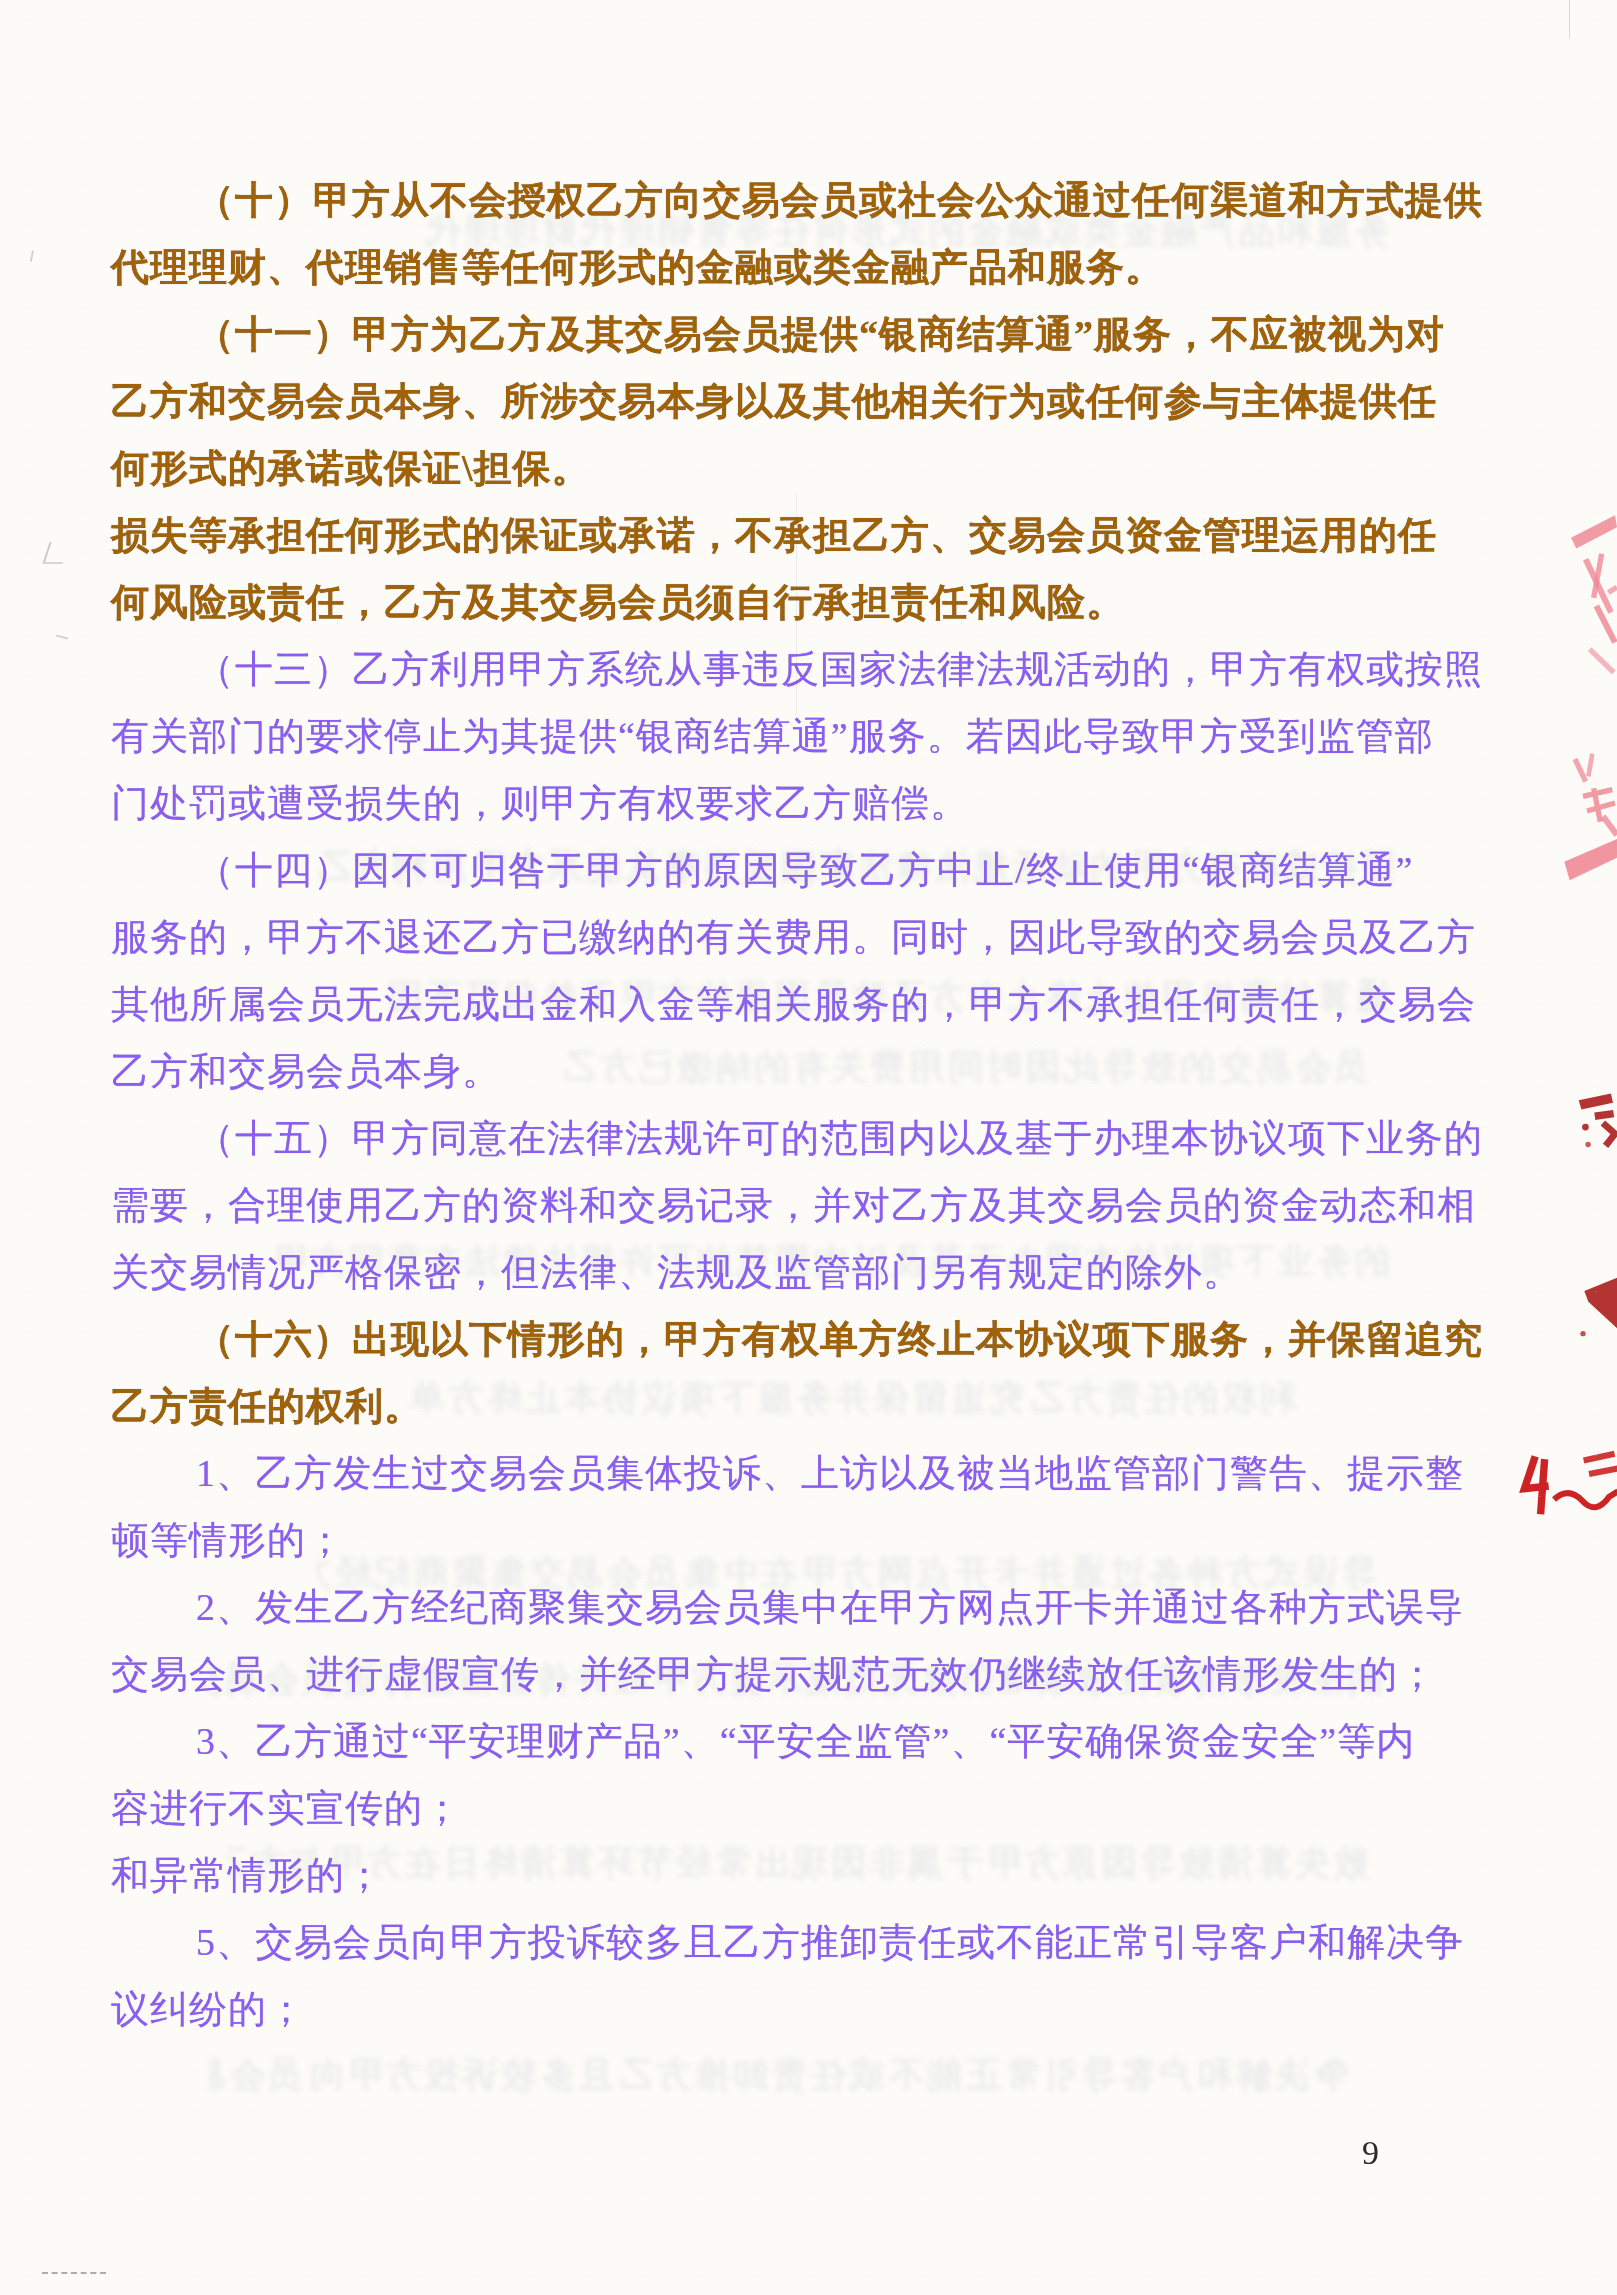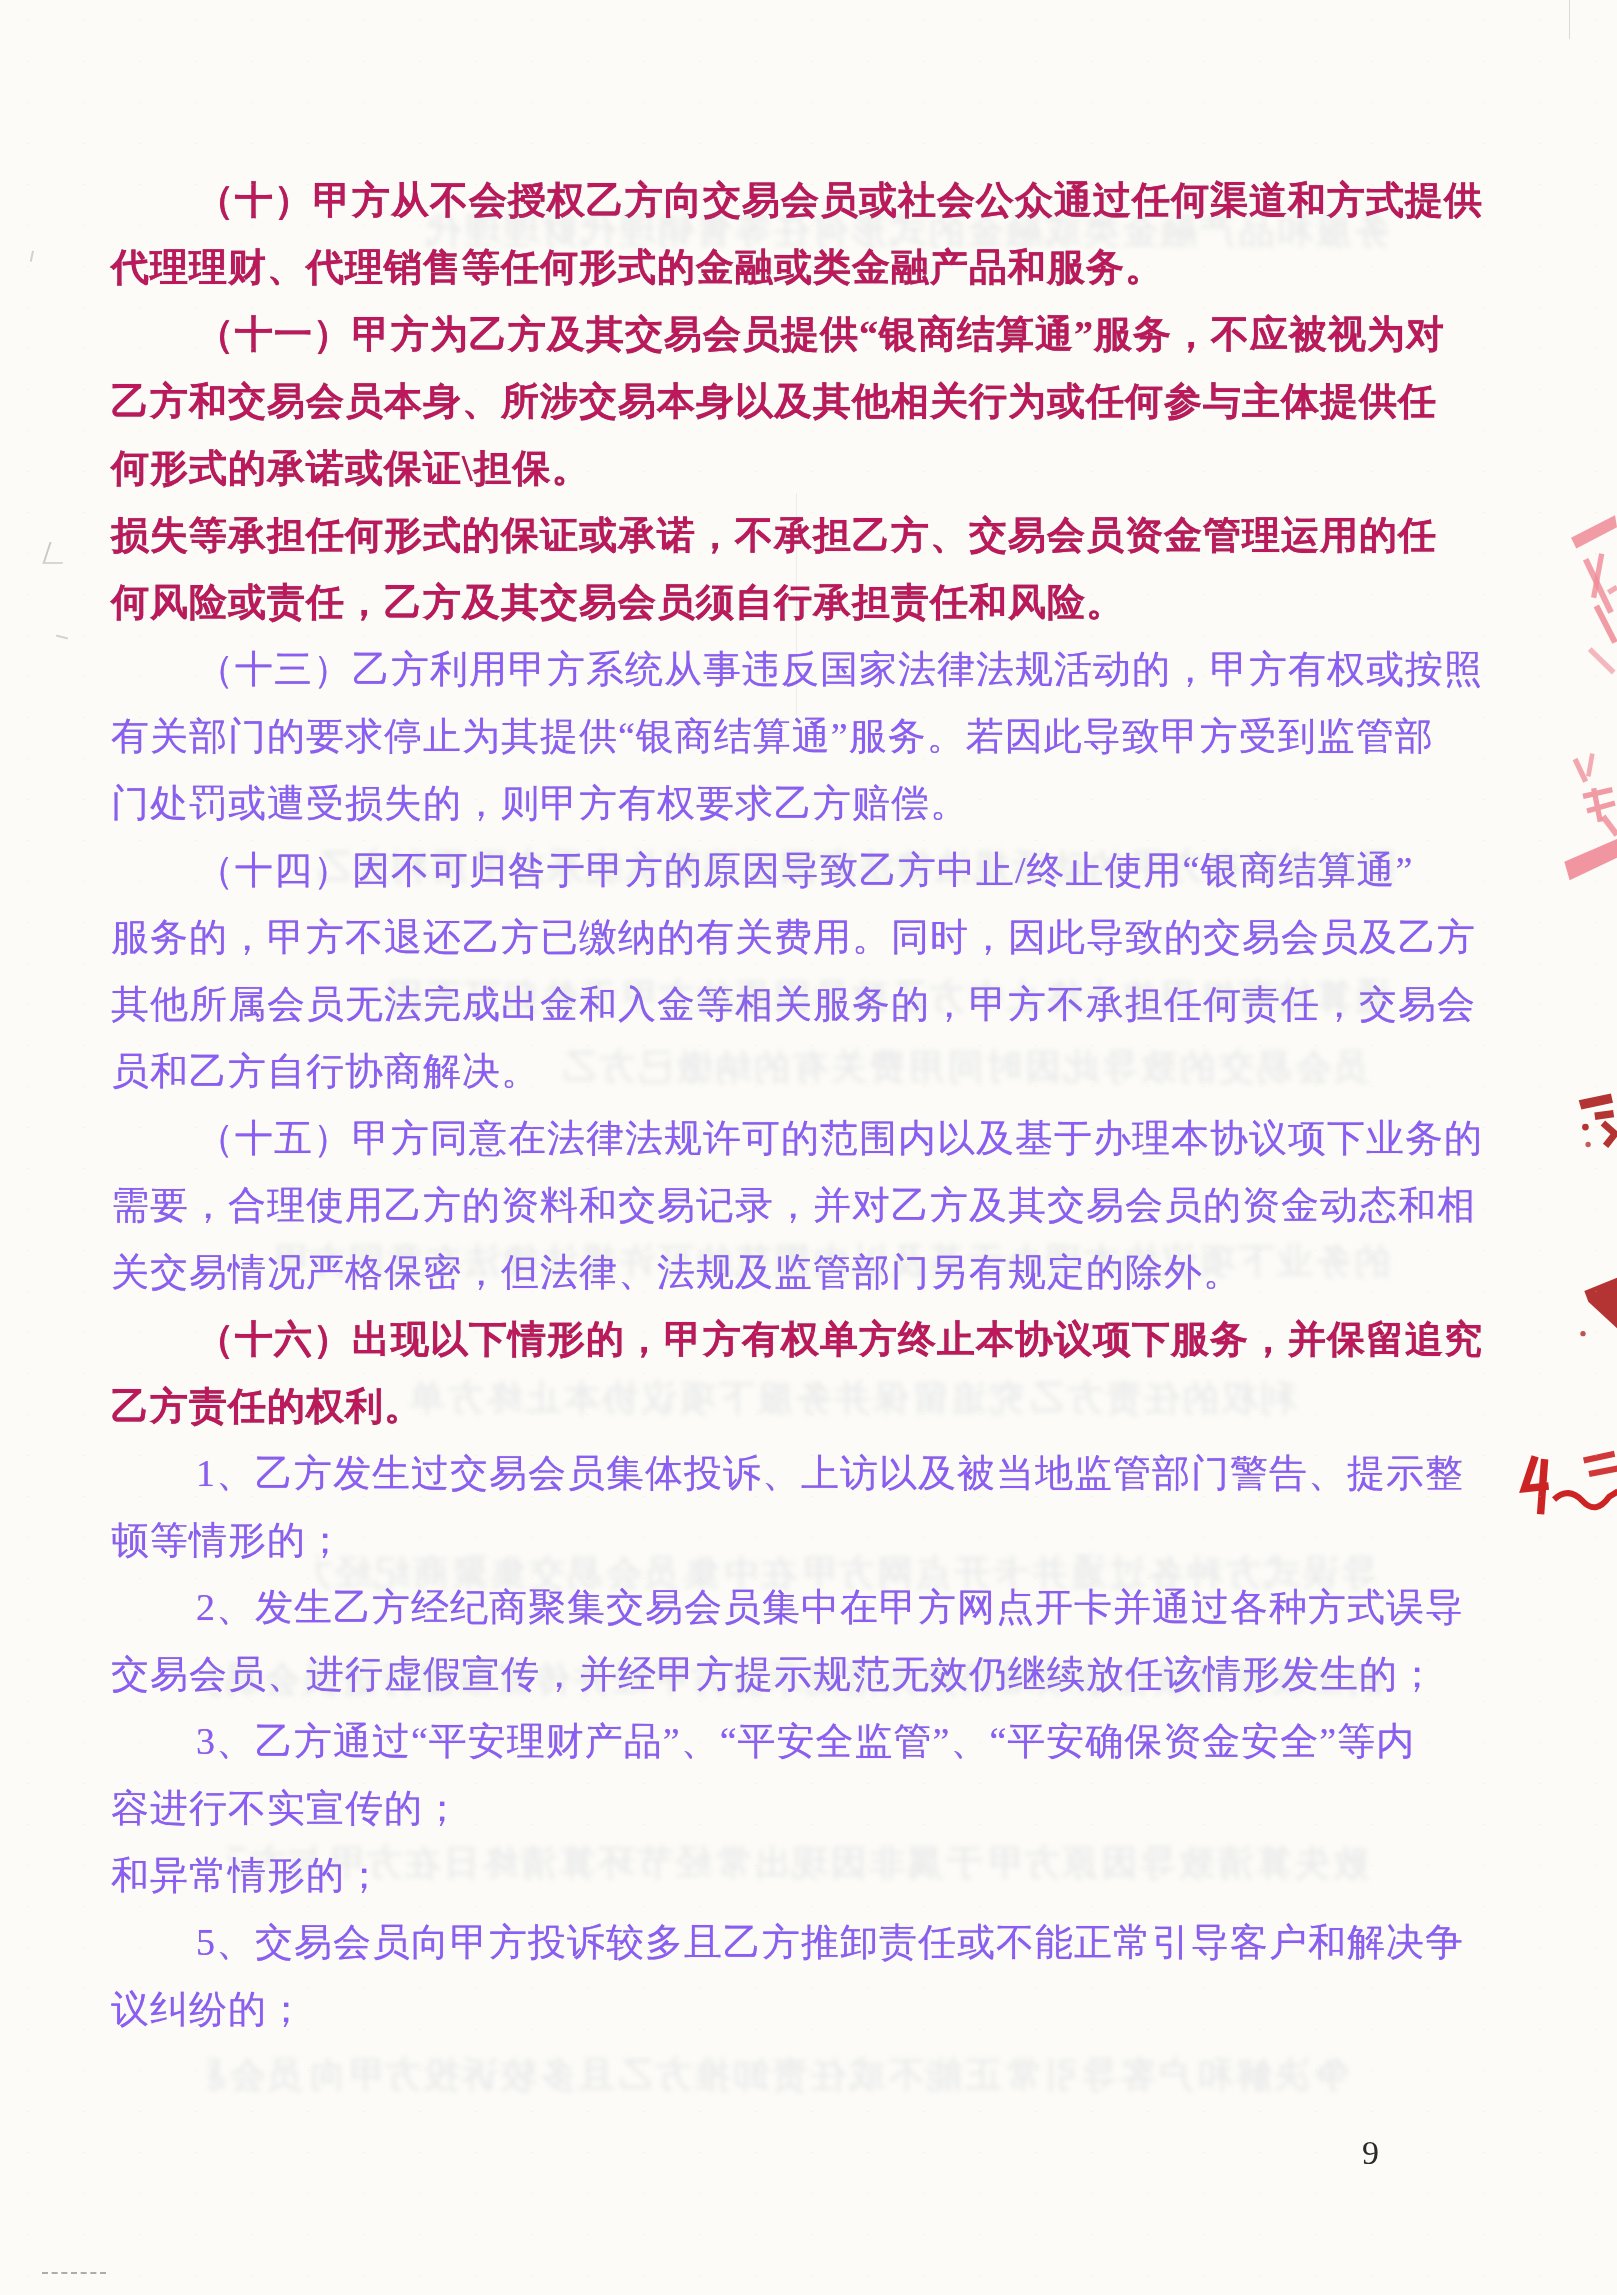--- a/index.html
+++ b/index.html
@@ -19,21 +19,21 @@
   }
   .text-block{
     position:absolute;left:111px;top:167px;width:1308px;
   }
   .line{
     height:67px;line-height:67px;
     font-size:38px;letter-spacing:1px;
     white-space:nowrap;color:#8b5cf6;
     text-shadow:0 0 0.7px rgba(0,0,0,.35);
   }
-  .line.bold{font-weight:700;color:#be185d;text-shadow:0 0 0.7px rgba(0,0,0,.6);}
+  .line.bold{font-weight:700;color:#a16207;text-shadow:0 0 0.7px rgba(0,0,0,.6);}
   .line.indent{padding-left:85px;}
   .page-number{
     position:absolute;left:1362px;top:2134px;
     font-size:34px;color:#2a2a2a;
   }
   
   .ghost{
     position:absolute;height:44px;line-height:44px;
     font-size:36px;letter-spacing:2.7px;white-space:nowrap;
     overflow:hidden;filter:blur(2.7px);opacity:.14;
@@ -66,21 +66,21 @@
       <div class="line bold">乙方和交易会员本身、所涉交易本身以及其他相关行为或任何参与主体提供任</div>
       <div class="line bold">何形式的承诺或保证\担保。</div>
       <div class="line bold">损失等承担任何形式的保证或承诺，不承担乙方、交易会员资金管理运用的任</div>
       <div class="line bold">何风险或责任，乙方及其交易会员须自行承担责任和风险。</div>
       <div class="line indent">（十三）乙方利用甲方系统从事违反国家法律法规活动的，甲方有权或按照</div>
       <div class="line">有关部门的要求停止为其提供“银商结算通”服务。若因此导致甲方受到监管部</div>
       <div class="line">门处罚或遭受损失的，则甲方有权要求乙方赔偿。</div>
       <div class="line indent">（十四）因不可归咎于甲方的原因导致乙方中止/终止使用“银商结算通”</div>
       <div class="line">服务的，甲方不退还乙方已缴纳的有关费用。同时，因此导致的交易会员及乙方</div>
       <div class="line">其他所属会员无法完成出金和入金等相关服务的，甲方不承担任何责任，交易会</div>
-      <div class="line">员和乙方自行协商解决。</div>
+      <div class="line">乙方和交易会员本身。</div>
       <div class="line indent">（十五）甲方同意在法律法规许可的范围内以及基于办理本协议项下业务的</div>
       <div class="line">需要，合理使用乙方的资料和交易记录，并对乙方及其交易会员的资金动态和相</div>
       <div class="line">关交易情况严格保密，但法律、法规及监管部门另有规定的除外。</div>
       <div class="line bold indent">（十六）出现以下情形的，甲方有权单方终止本协议项下服务，并保留追究</div>
       <div class="line bold">乙方责任的权利。</div>
       <div class="line indent">1、乙方发生过交易会员集体投诉、上访以及被当地监管部门警告、提示整</div>
       <div class="line">顿等情形的；</div>
       <div class="line indent">2、发生乙方经纪商聚集交易会员集中在甲方网点开卡并通过各种方式误导</div>
       <div class="line">交易会员、进行虚假宣传，并经甲方提示规范无效仍继续放任该情形发生的；</div>
       <div class="line indent">3、乙方通过“平安理财产品”、“平安全监管”、“平安确保资金安全”等内</div>

